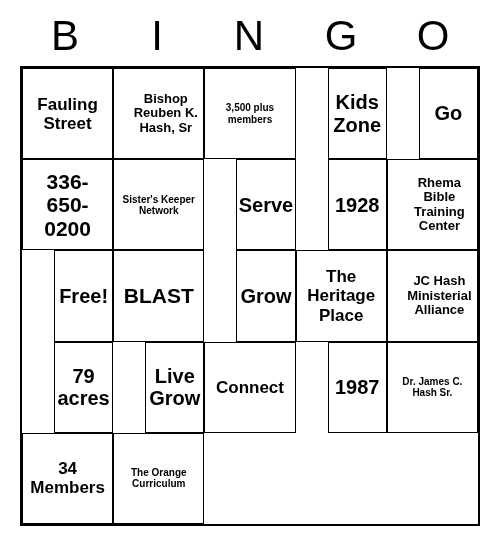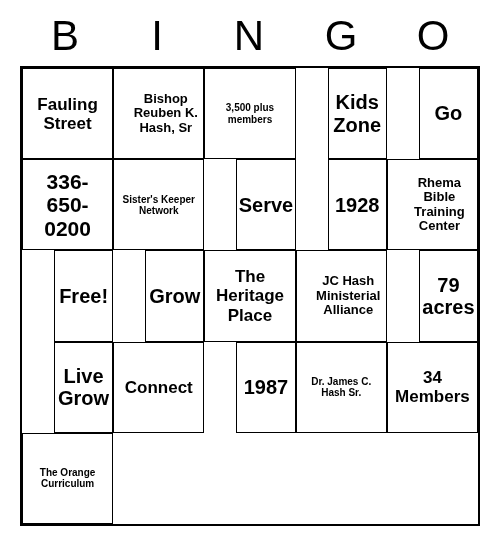--- a/index.html
+++ b/index.html
@@ -92,20 +92,21 @@
     <div class="cell xsmall">Bishop Reuben K. Hash, Sr</div>
     <div class="cell small">3,500 plus members</div>
     <div class="cell lg">Kids Zone</div>
     <div class="cell lg">Go</div>
     <div class="cell ">336-650-0200</div>
     <div class="cell small">Sister's Keeper Network</div>
     <div class="cell lg">Serve</div>
     <div class="cell lg">1928</div>
     <div class="cell xsmall">Rhema Bible Training Center</div>
     <div class="cell lg">Free!</div>
+    <div class="cell ">BLAST</div>
     <div class="cell lg">Grow</div>
     <div class="cell med">The Heritage Place</div>
     <div class="cell xsmall">JC Hash Ministerial Alliance</div>
     <div class="cell lg">79 acres</div>
     <div class="cell lg">Live Grow</div>
     <div class="cell med">Connect</div>
     <div class="cell lg">1987</div>
     <div class="cell small">Dr. James C. Hash Sr.</div>
     <div class="cell med">34 Members</div>
     <div class="cell small">The Orange Curriculum</div>

